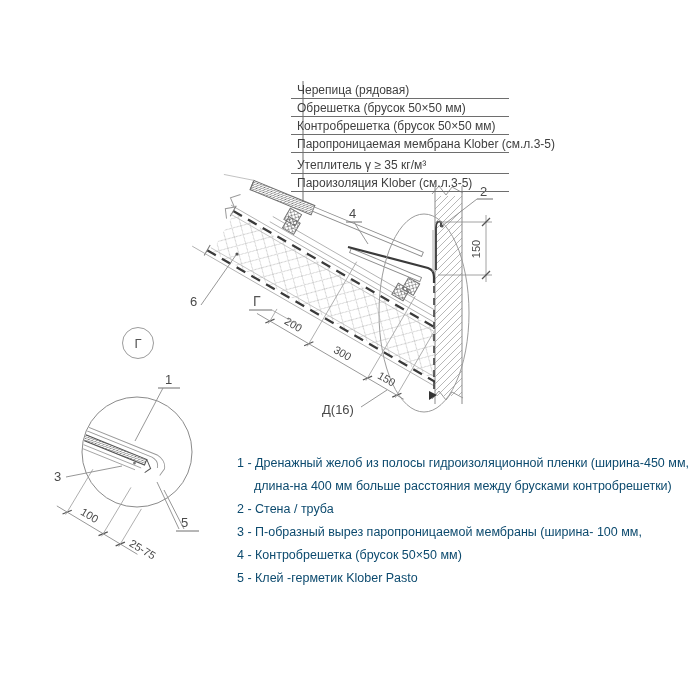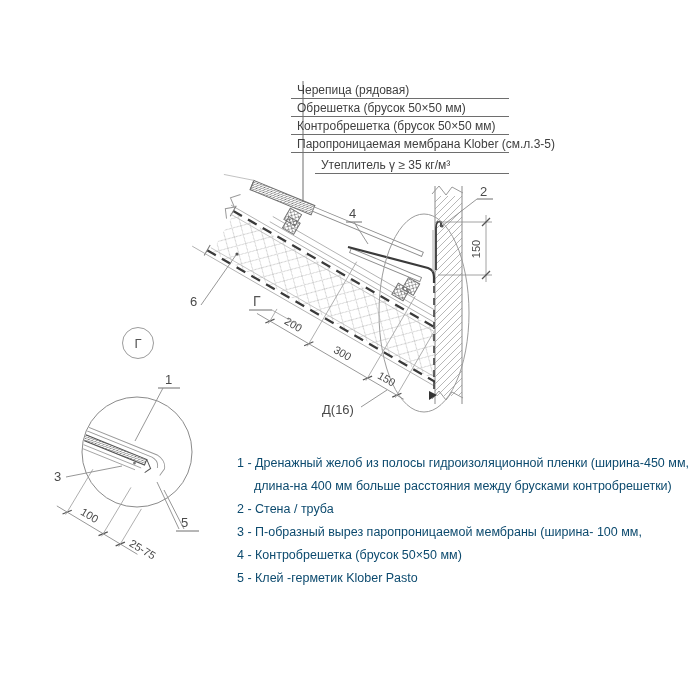--- a/index.html
+++ b/index.html
@@ -2,21 +2,21 @@
 <html><head>
 <meta charset="utf-8">
 <style>
   html,body{margin:0;padding:0;background:#fff;}
   #canvas{position:relative;width:700px;height:700px;background:#ffffff;overflow:hidden;
           font-family:"Liberation Sans",sans-serif;}
   #drawing{position:absolute;left:0;top:0;}
   
   #stack-table{position:absolute;left:291px;top:81px;width:218px;font-size:12px;color:#3f3f3f;}
   #stack-table .row{border-bottom:1px solid #6e6e6e;padding:2px 0 1px 6px;white-space:nowrap;overflow:visible;}
-  #stack-table .row.tall{padding-top:5px;margin-left:24px;}
+  #stack-table .row.tall{padding-top:5px;}
   
   #legend{position:absolute;left:237px;top:452px;width:445px;font-size:12.5px;color:#0c4a6e;}
   #legend .lline{height:23px;line-height:23px;white-space:nowrap;}
   #legend .indent{padding-left:17px;}
   svg text{font-family:"Liberation Sans",sans-serif;}
   .dimtxt{font-size:11px;fill:#4a4a4a;}
   .lbltxt{font-size:13px;fill:#4a4a4a;}
 </style>
 </head>
 <body>
@@ -197,20 +197,21 @@
     <line x1="184" y1="529" x2="164" y2="490" stroke="#8b8b8b" stroke-width="0.9"></line>
   </g>
 </svg>
 
   <div id="stack-table">
     <div class="row">Черепица (рядовая)</div>
     <div class="row">Обрешетка (брусок 50×50 мм)</div>
     <div class="row">Контробрешетка (брусок 50×50 мм)</div>
     <div class="row">Паропроницаемая мембрана Klober (см.л.3-5)</div>
     <div class="row tall">Утеплитель γ ≥  35 кг/м³</div>
+    <div class="row">Пароизоляция Klober (см.л.3-5)</div>
   </div>
 
   <div id="legend">
     <div class="lline">1 - Дренажный желоб из полосы гидроизоляционной пленки (ширина-450 мм,</div>
     <div class="lline indent">длина-на 400 мм больше расстояния между брусками контробрешетки)</div>
     <div class="lline">2 - Стена / труба</div>
     <div class="lline">3 - П-образный вырез паропроницаемой мембраны (ширина- 100 мм,</div>
     <div class="lline">4 - Контробрешетка (брусок 50×50 мм)</div>
     <div class="lline">5 - Клей -герметик Klober Pasto</div>
   </div>

